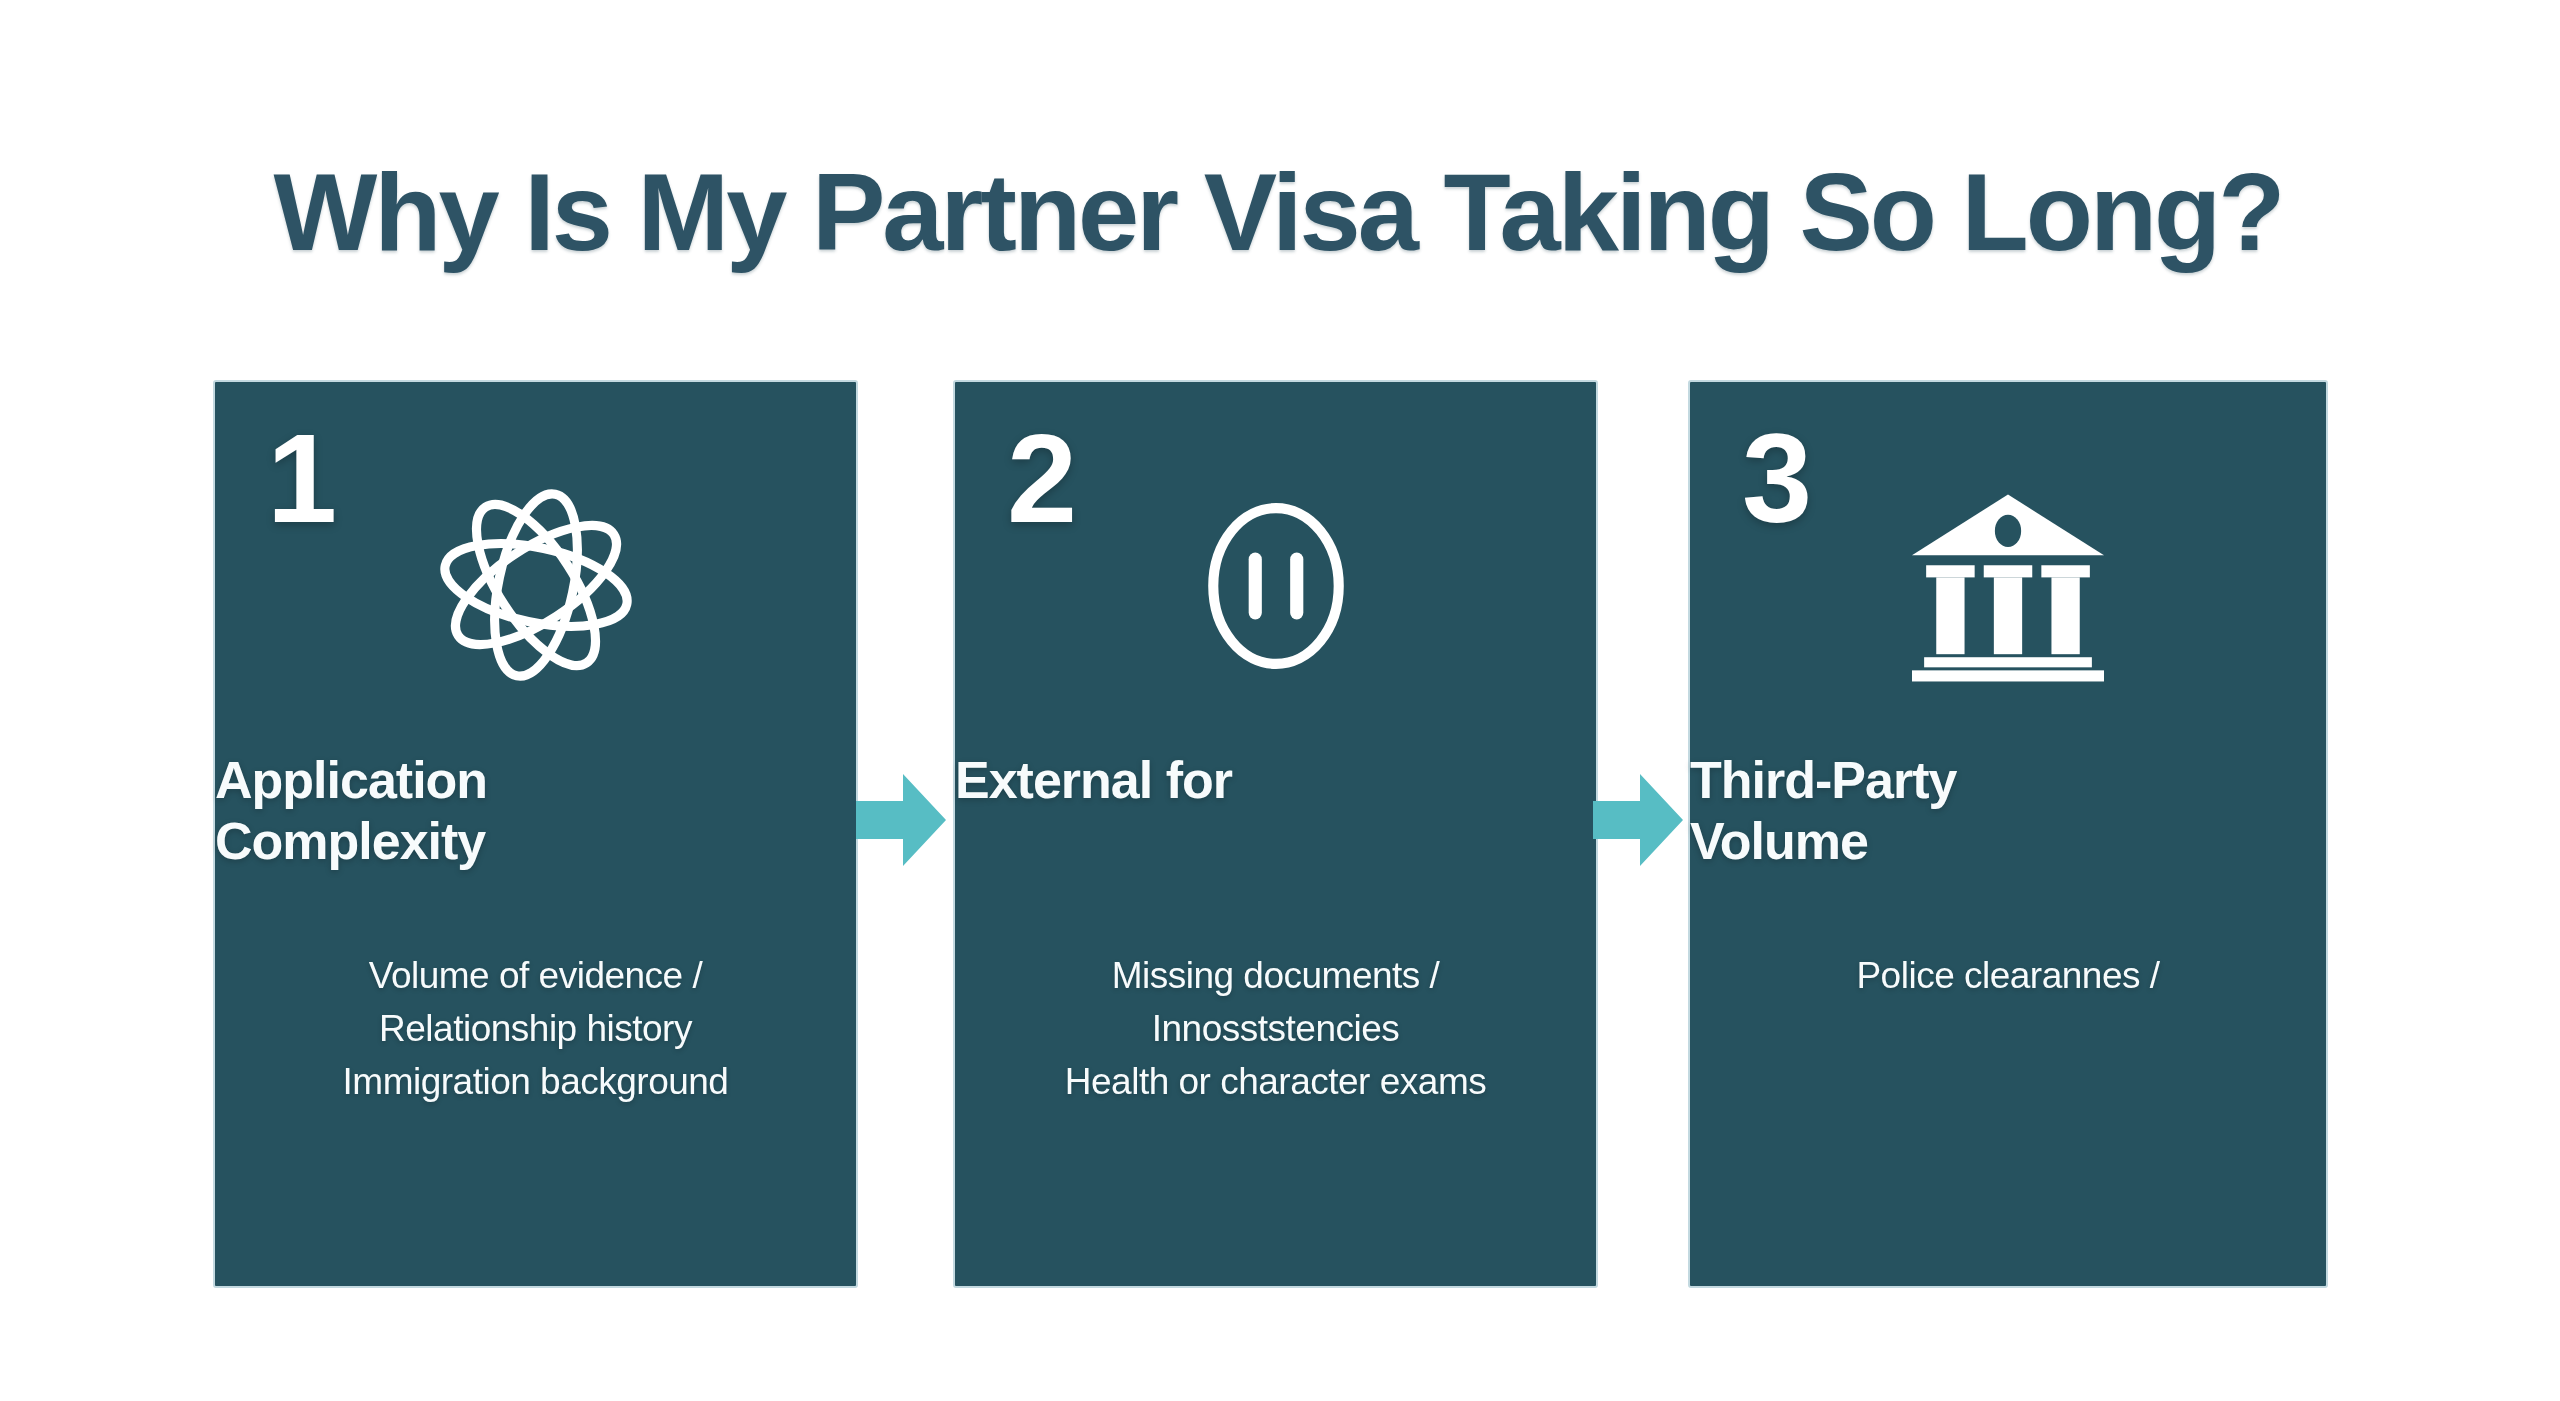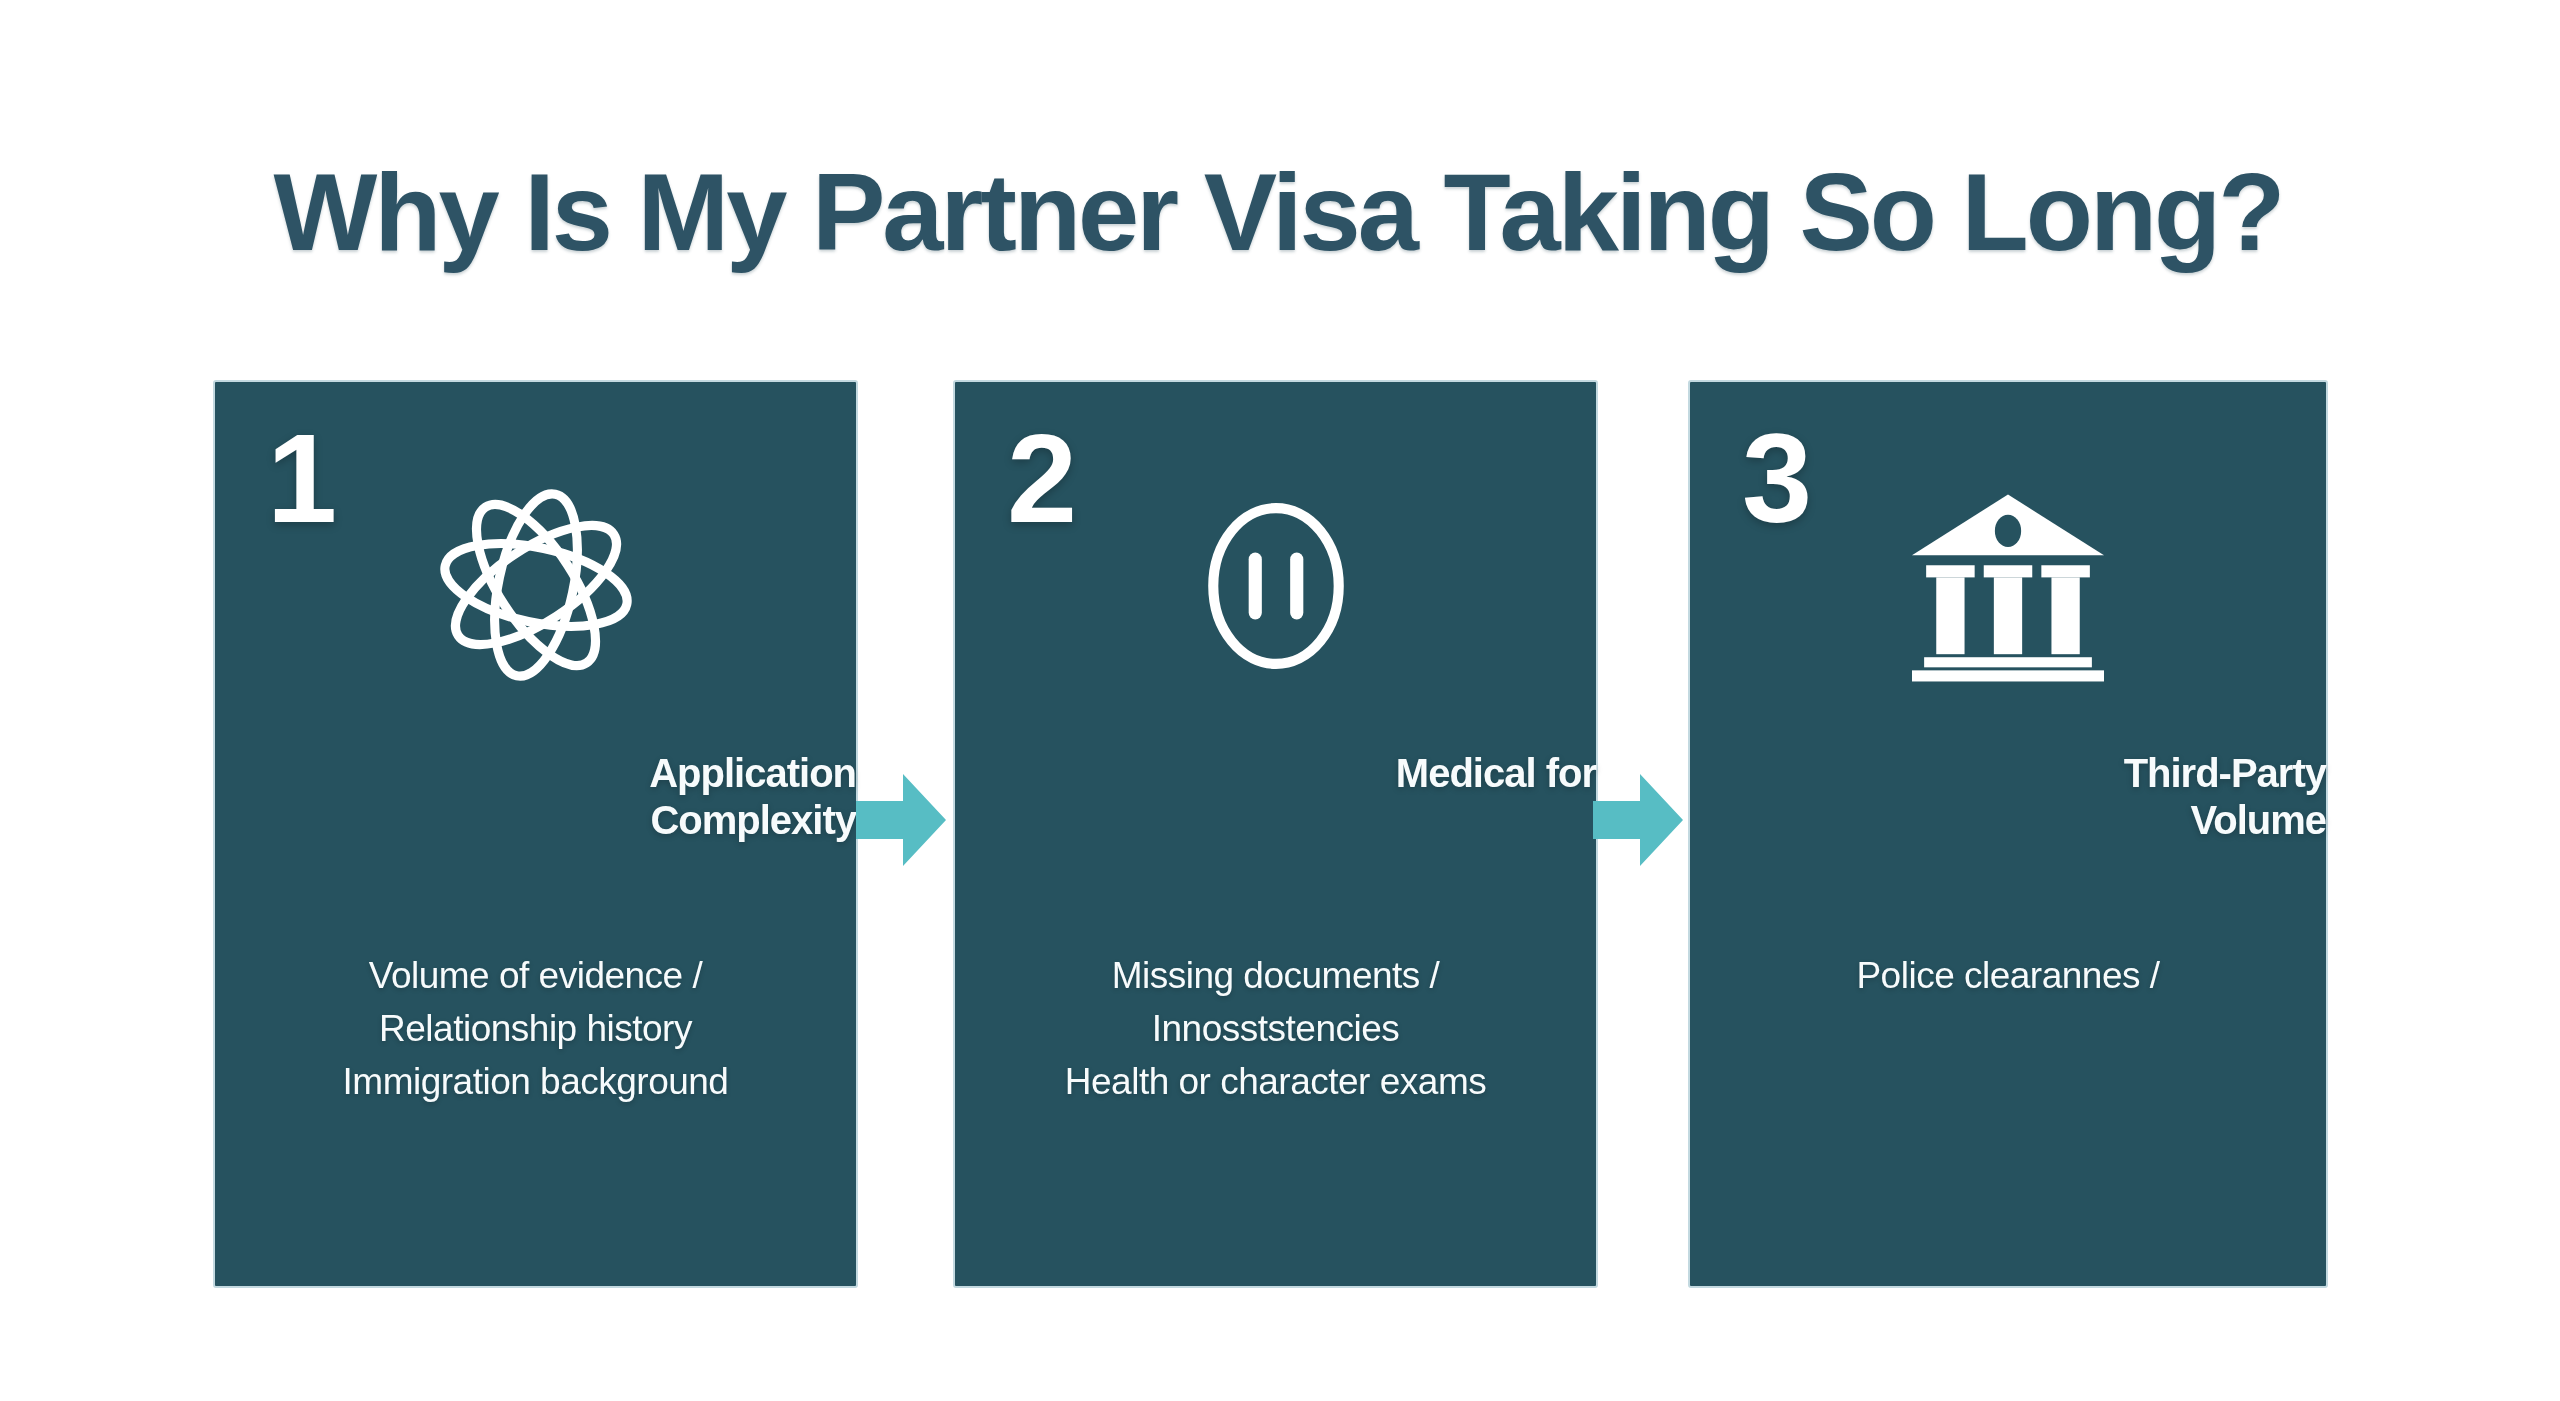--- a/index.html
+++ b/index.html
@@ -70,22 +70,22 @@
   }
   .pause-ring { stroke-width: 10; }
   .fill-white { fill: var(--icon-color, #ffffff); }
   .bank-hole  { fill: var(--card-bg, #26525f); }
 
   .card-heading {
     position: absolute;
     top: 368px;
     left: 0;
     width: 100%;
-    text-align: right;
-    font-size: 40px;
+    text-align: left;
+    font-size: 52px;
     font-weight: 700;
     line-height: 1.17;
     letter-spacing: -1px;
     text-shadow: 0 2px 6px rgba(0,0,0,0.22);
   }
   .heading-line { display: block; }
 
   .card-body {
     position: absolute;
     top: 568px;
@@ -150,21 +150,21 @@
   <div class="card card-2">
     <div class="card-number">2</div>
     <div class="card-icon icon-pause">
       <svg viewBox="0 0 140 170" aria-hidden="true">
         <ellipse class="stroke-white pause-ring" cx="70" cy="85" rx="62" ry="77"></ellipse>
         <rect class="fill-white" x="43" y="52" width="13" height="66" rx="6.5"></rect>
         <rect class="fill-white" x="84" y="52" width="13" height="66" rx="6.5"></rect>
       </svg>
     </div>
     <div class="card-heading">
-      <span class="heading-line">Medical for</span>
+      <span class="heading-line">External for</span>
     </div>
     <div class="card-body">
       <span class="body-line">Missing documents /</span>
       <span class="body-line">Innosststencies</span>
       <span class="body-line">Health or character exams</span>
     </div>
   </div>
 
   <div class="arrow arrow-2">
     <svg viewBox="0 0 90 92" aria-hidden="true">

